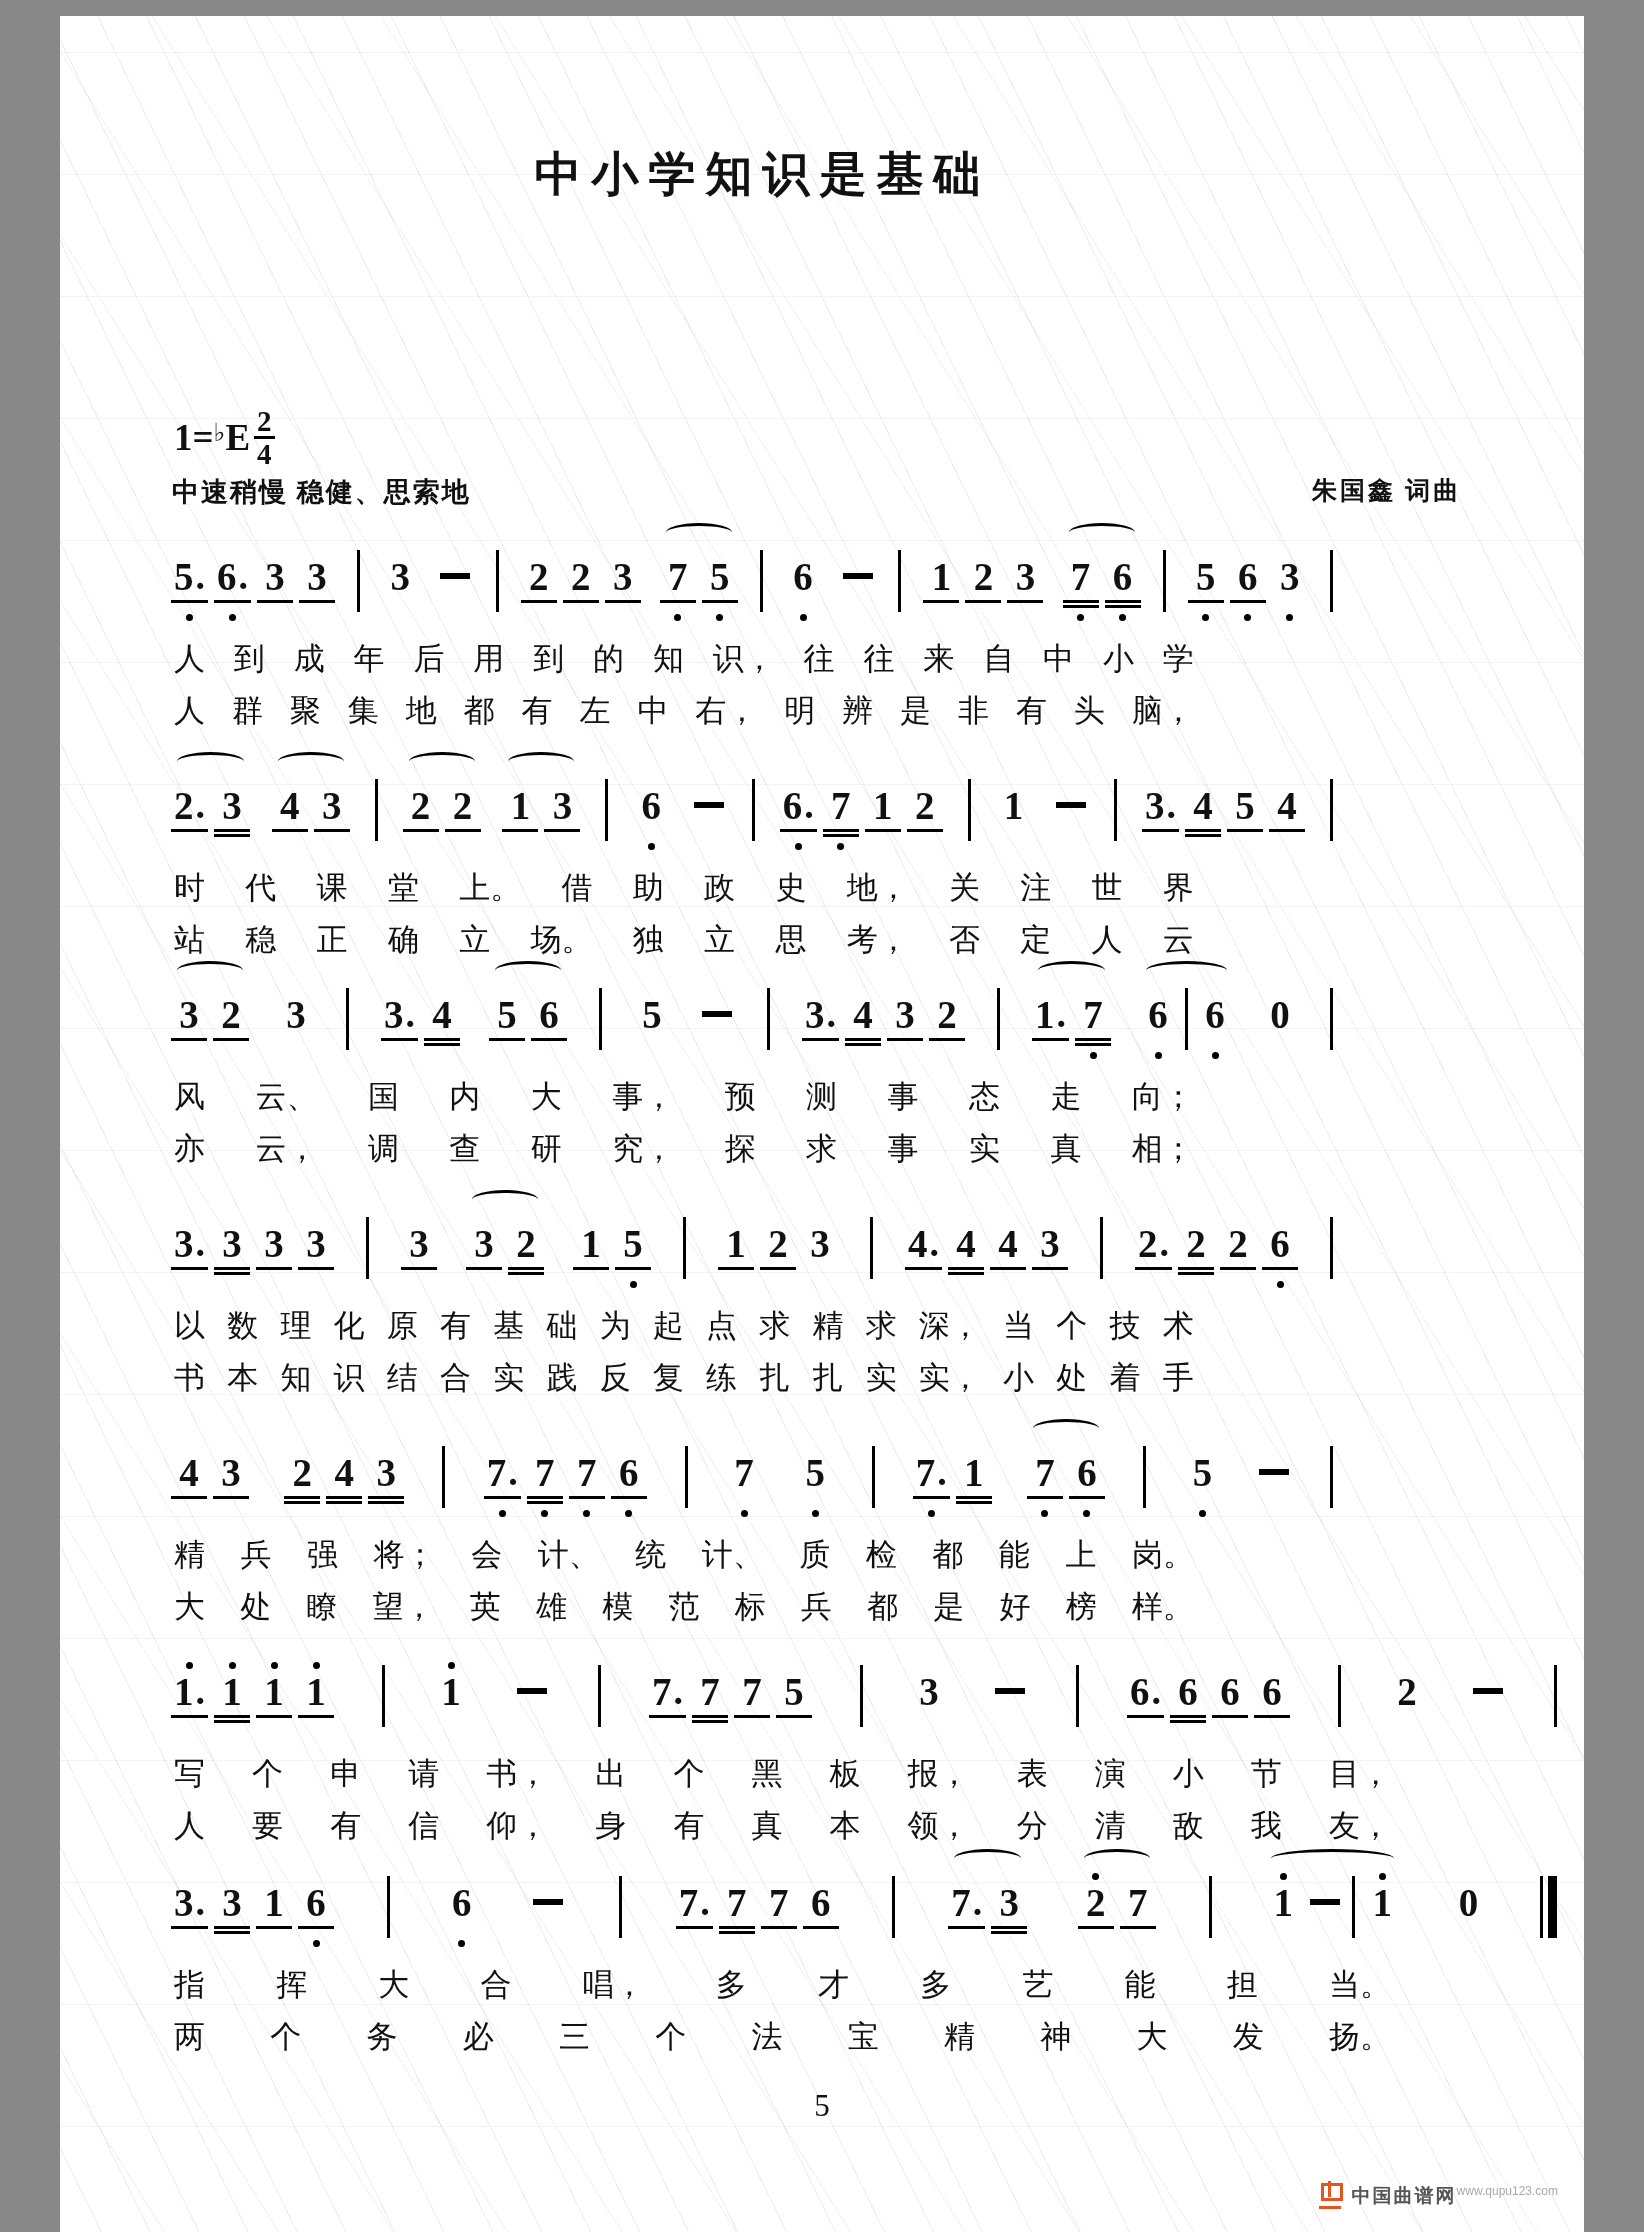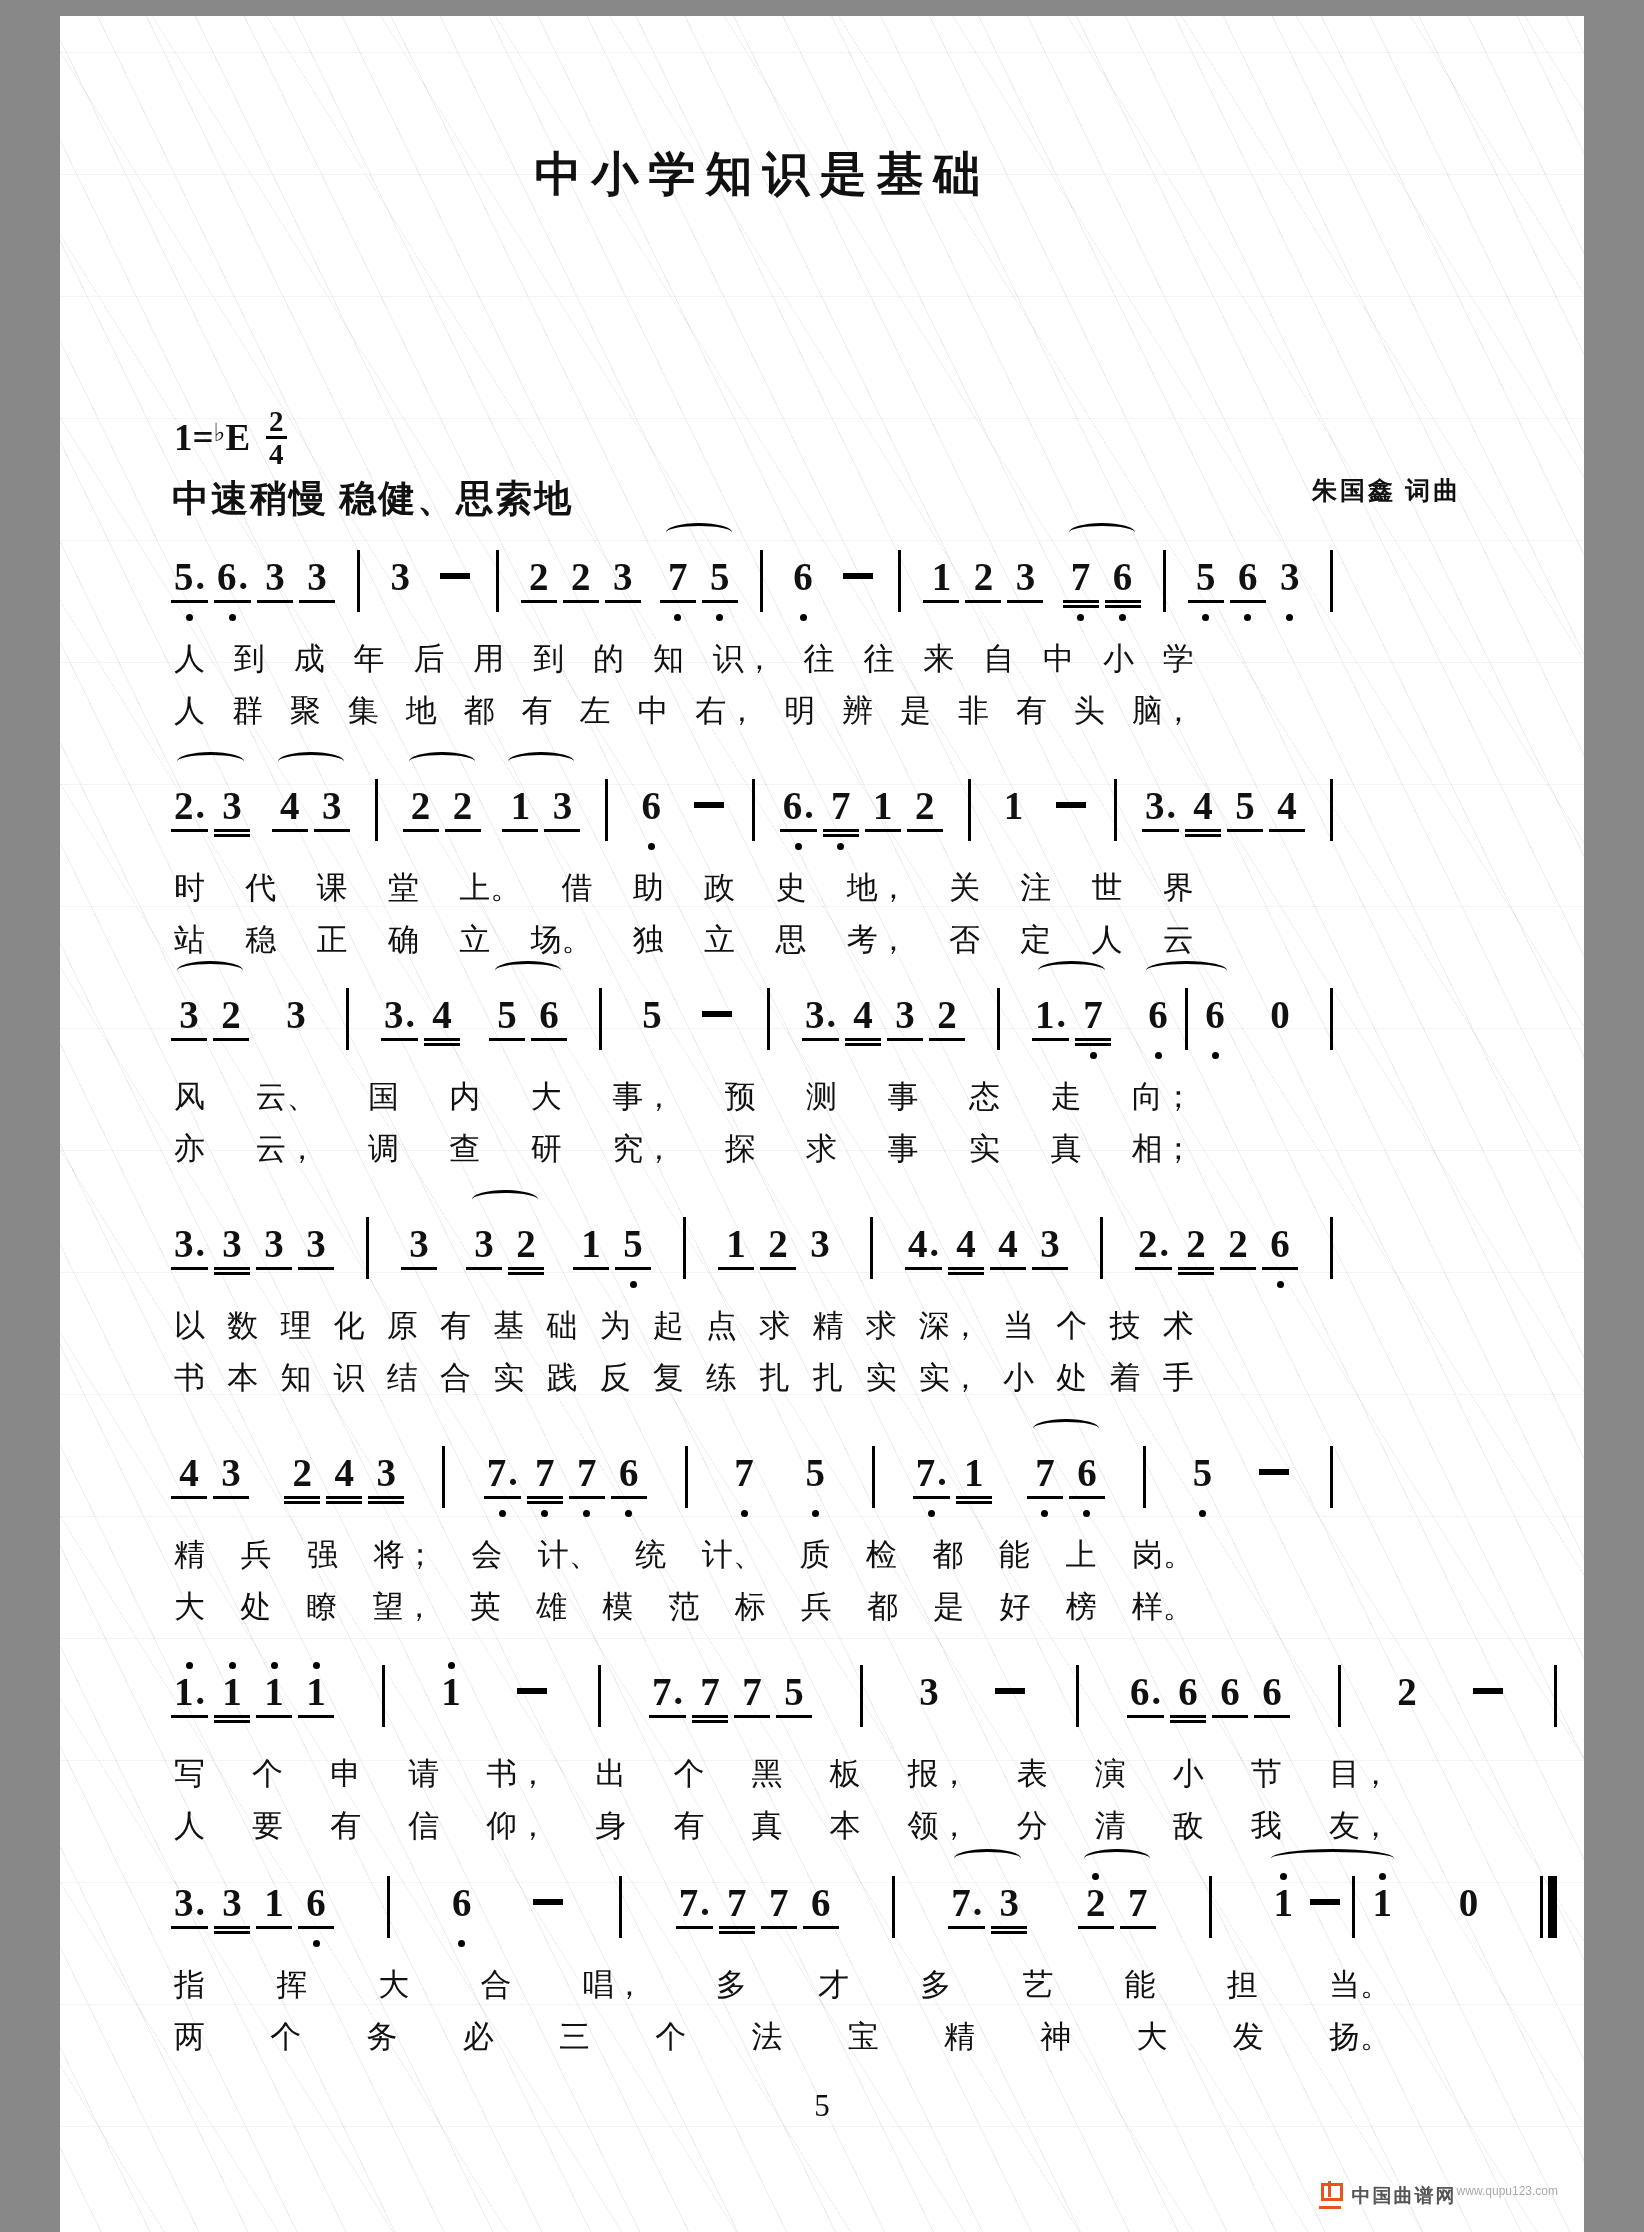--- a/index.html
+++ b/index.html
@@ -5,26 +5,26 @@
   html,body{margin:0;padding:0;background:#888;}
   .page{position:relative;width:1518px;height:2233px;background:#fff;margin:16px auto;overflow:hidden;
         font-family:"Liberation Serif","DejaVu Serif",serif;color:#111;padding-left:6px;}
   .pattern{position:absolute;inset:0;pointer-events:none;
     background-image:
       repeating-linear-gradient(64deg, rgba(110,110,110,0.12) 0px, rgba(110,110,110,0.12) 1px, transparent 1px, transparent 44px),
       repeating-linear-gradient(58deg, rgba(110,110,110,0.09) 0px, rgba(110,110,110,0.09) 1px, transparent 1px, transparent 97px),
       repeating-linear-gradient(0deg, rgba(110,110,110,0.07) 0px, rgba(110,110,110,0.07) 1px, transparent 1px, transparent 122px);}
   .title{position:absolute;top:127px;left:0;right:119px;text-align:center;font-size:47px;font-weight:bold;
          letter-spacing:10px;}
-  .keysig{position:absolute;left:114px;top:390px;display:flex;align-items:center;gap:16px;font-weight:bold;}
+  .keysig{position:absolute;left:114px;top:390px;display:flex;align-items:center;gap:4px;font-weight:bold;}
   .keytext{font-size:37px;}
   .flat{font-size:25px;vertical-align:9px;font-weight:bold;}
   .ts{display:flex;flex-direction:column;align-items:center;font-size:29px;line-height:1.05;font-weight:bold;}
   .ts .tstop{border-bottom:3px solid #000;padding:0 3px;}
-  .tempo{position:absolute;left:112px;top:458px;font-size:37px;font-weight:bold;letter-spacing:2px;}
+  .tempo{position:absolute;left:112px;top:458px;font-size:27px;font-weight:bold;letter-spacing:2px;}
   .credit{position:absolute;left:1252px;top:458px;font-size:25px;font-weight:bold;letter-spacing:3px;}
   #score{position:absolute;inset:0;}
   .line{position:absolute;left:114px;}
   .notes{display:flex;justify-content:space-between;align-items:flex-start;width:100%;}
   .grp{display:flex;gap:12px;position:relative;align-items:flex-start;}
   .grp.slur::before{content:"";position:absolute;top:-17px;left:3px;right:3px;height:16px;
      border-top:3.5px solid #000;border-radius:100% 100% 0 0;}
   .tk{display:flex;flex-direction:column;align-items:center;min-width:30px;}
   .hd{height:14px;display:flex;justify-content:center;align-items:flex-end;}
   .ld{height:14px;display:flex;justify-content:center;align-items:flex-start;padding-top:4px;}

